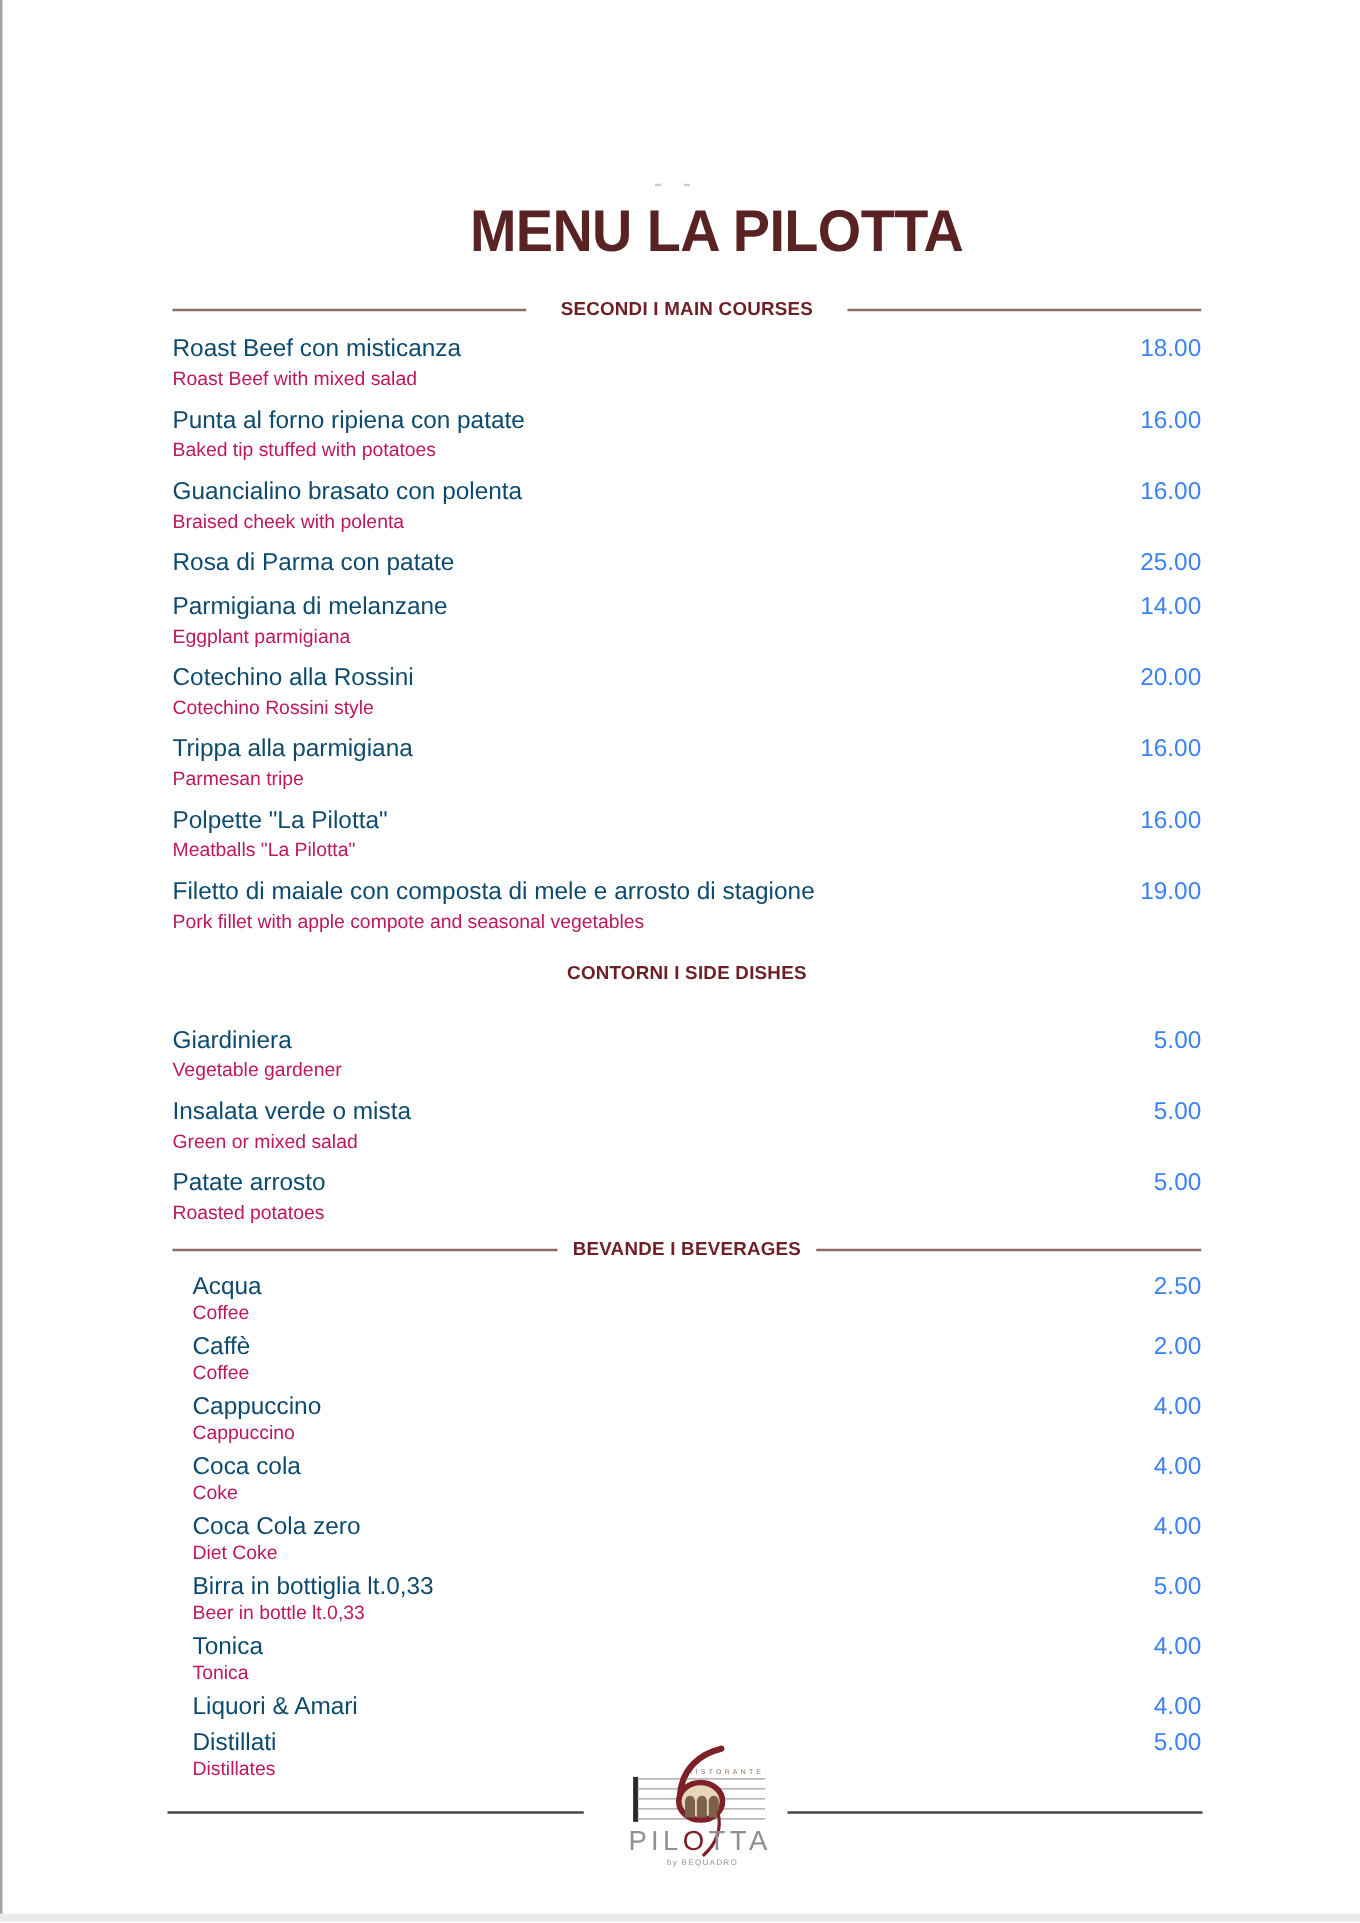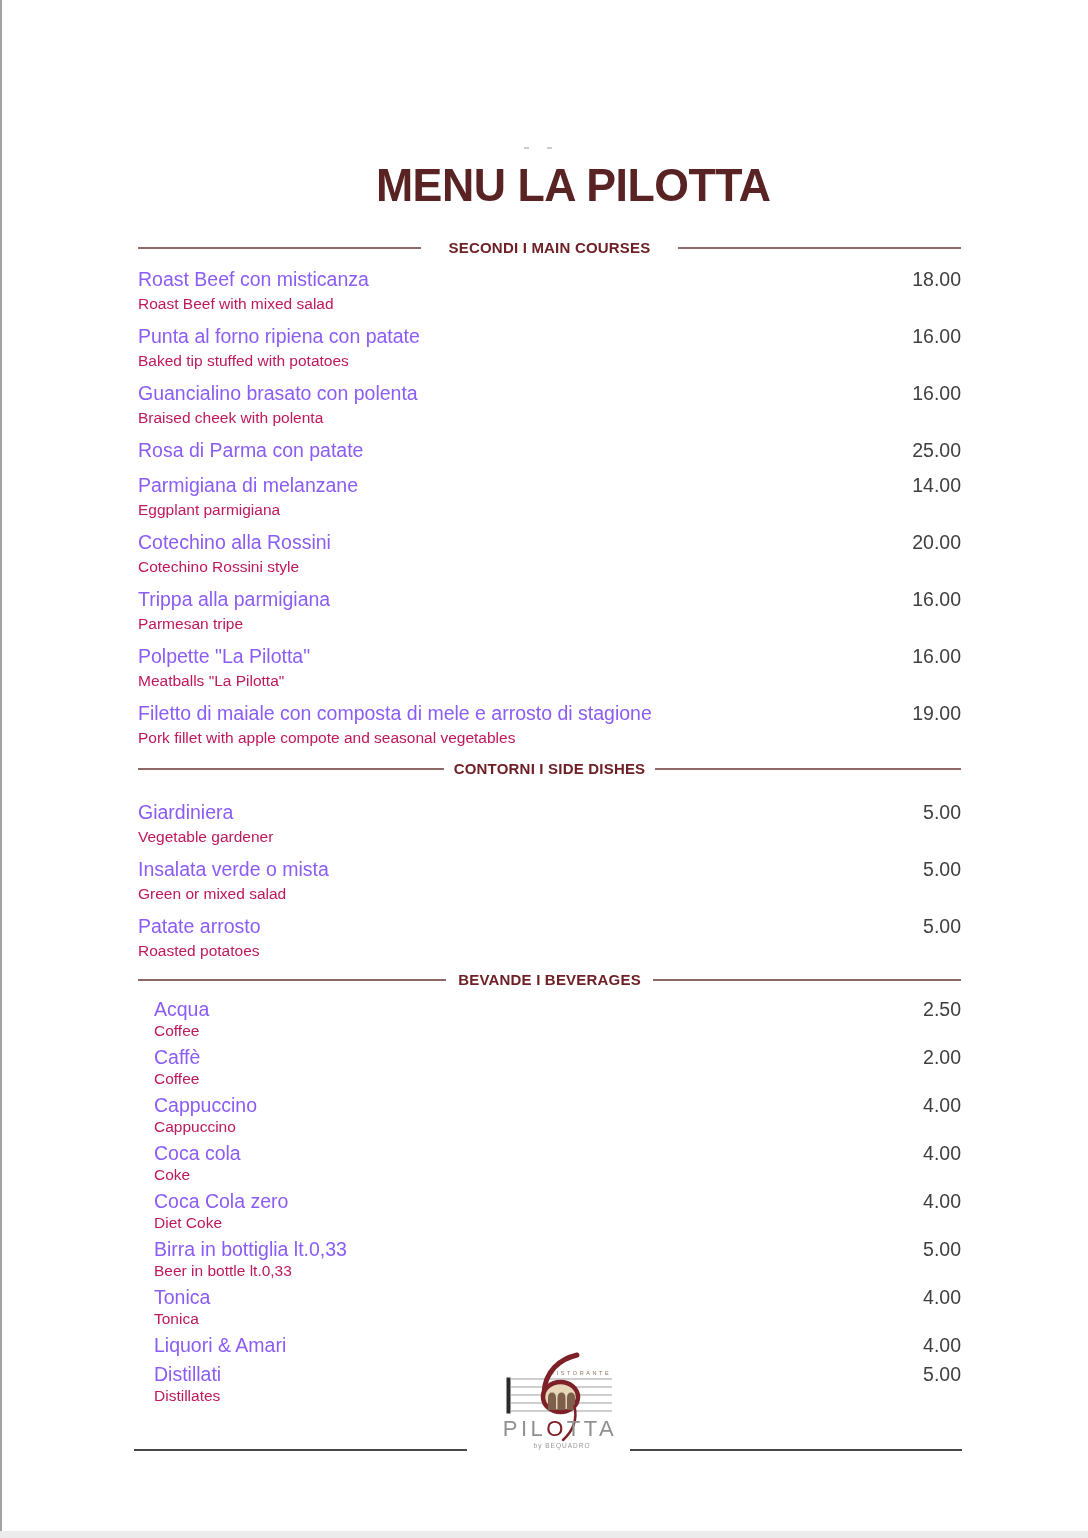--- a/index.html
+++ b/index.html
@@ -35,39 +35,39 @@
     display:flex; align-items:center;
     font-weight:700; font-size:15px; line-height:16px;
     color:#6e2026; letter-spacing:0.2px;
     white-space:nowrap;
     text-align:center;
   }
   .rule { flex:1; height:1.6px; background:#8d6a68; }
 
   .s0 .section-header-row { margin-top:30px; gap:28px; }
   .s0 .items { margin-top:12px; }
-  .s1 .section-header-row { margin-top:14px; gap:10px; }
+  .s1 .section-header-row { margin-top:14px; gap:10px;flex-direction:column; }
   .s1 .items { margin-top:24px; }
   .s2 .section-header-row { margin-top:4px; gap:12px; }
   .s2 .items { margin-top:10px;margin-left:16px; }
 
   .menu-item { margin-bottom:12px; }
   .item-main { display:flex; justify-content:space-between; align-items:baseline; }
-  .item-name  { font-size:19.5px; line-height:23px; color:#8b5cf6; }
-  .item-price { font-size:19.5px; line-height:23px; color:#404040;text-align:center; }
+  .item-name  { font-size:19.5px; line-height:23px; color:#0c4a6e; }
+  .item-price { font-size:19.5px; line-height:23px; color:#3b82f6;text-align:center; }
   .item-translation { margin-top:3px; font-size:15.5px; line-height:19px; color:#be185d; }
 
   .s2 .menu-item { margin-bottom:6px; }
   .s2 .item-translation { margin-top:1px; line-height:18px; }
 
   .footer-rule { position:absolute; height:2px; background:#474747; top:1449px; }
   .footer-rule-left  { left:134px; width:333px; }
   .footer-rule-right { left:630px; width:332px; }
 
-  .logo { position:absolute; left:500px; top:1352px; width:120px; height:114px; }
+  .logo { position:absolute; left:500px; top:1396px; width:120px; height:114px; }
   .logo svg { display:block; }
 </style>
 </head>
 <body>
 
 <div class="page">
 
   <div class="left-edge"></div>
   <div class="top-marks">
       <i></i>

